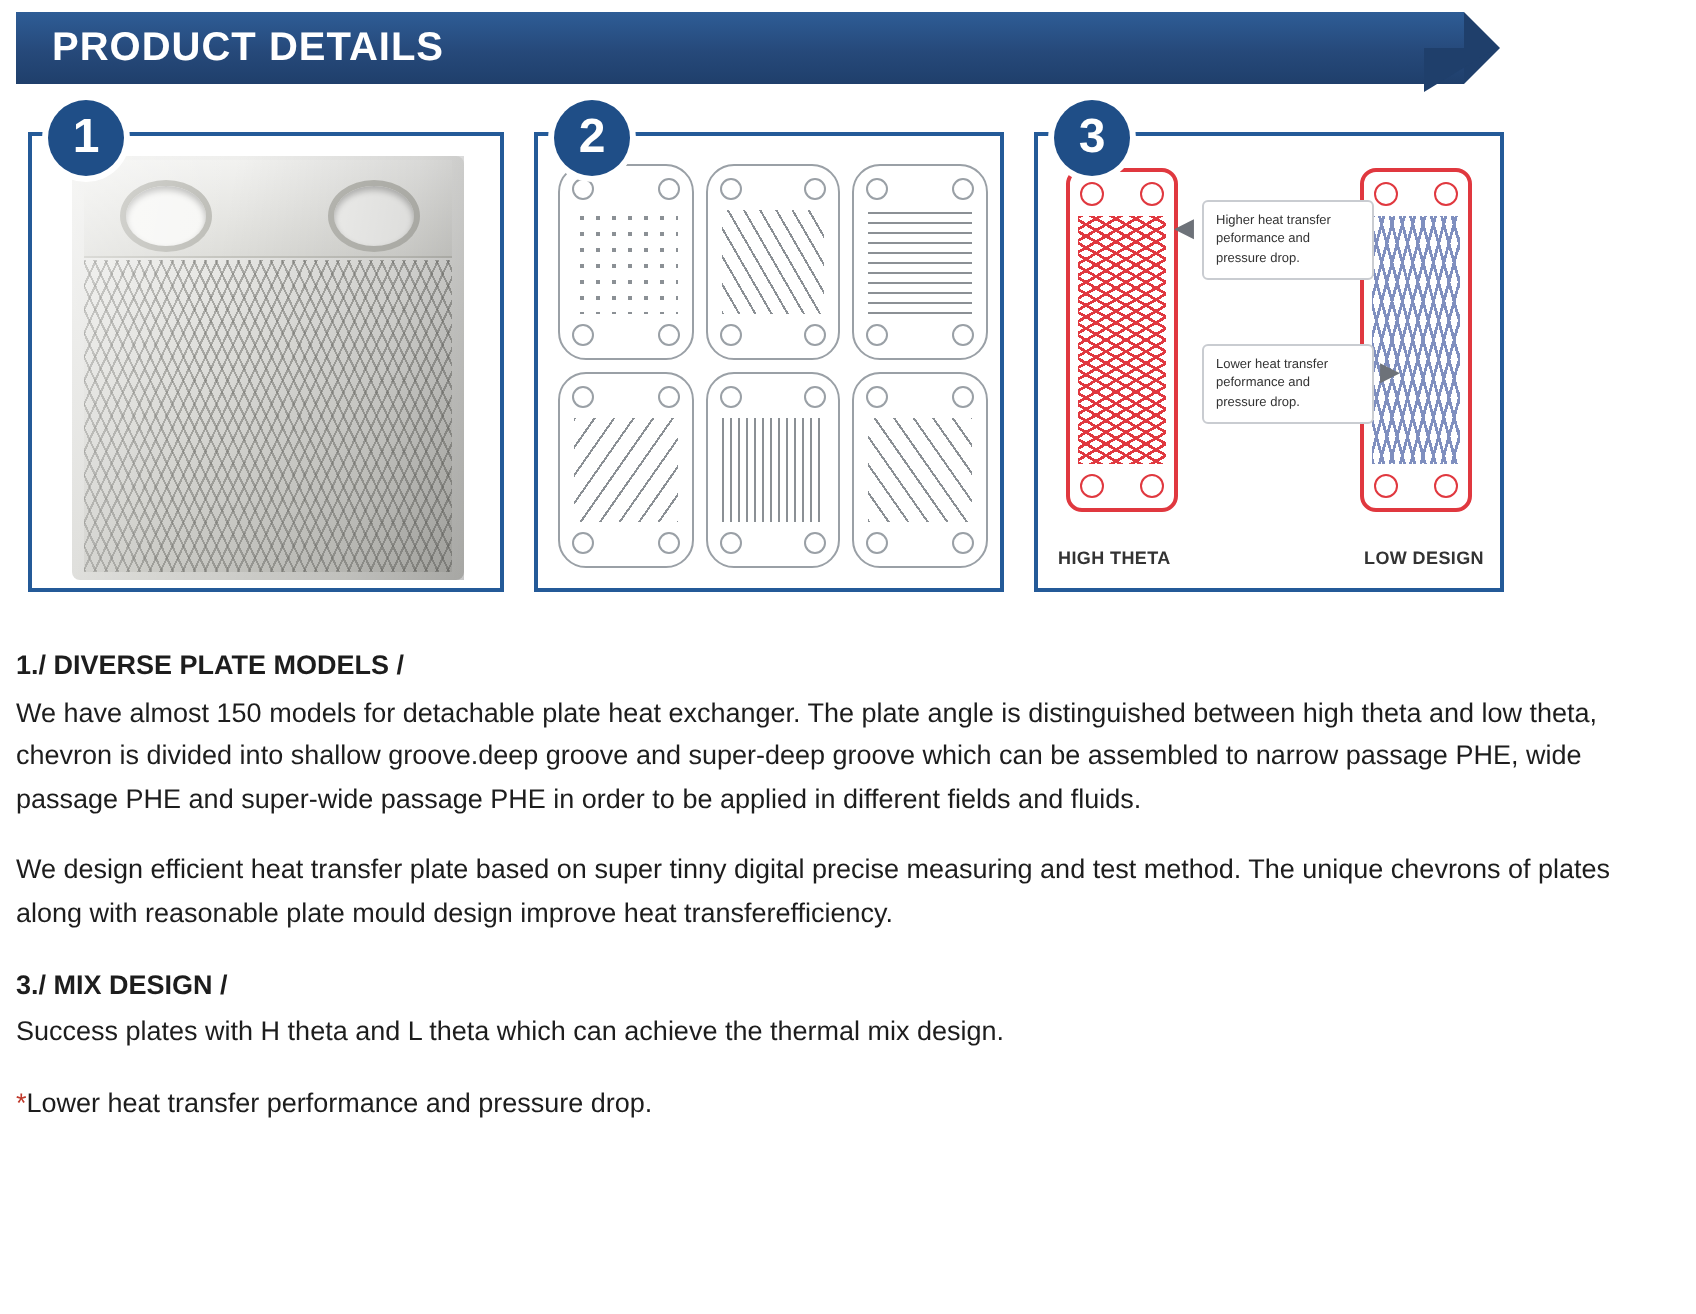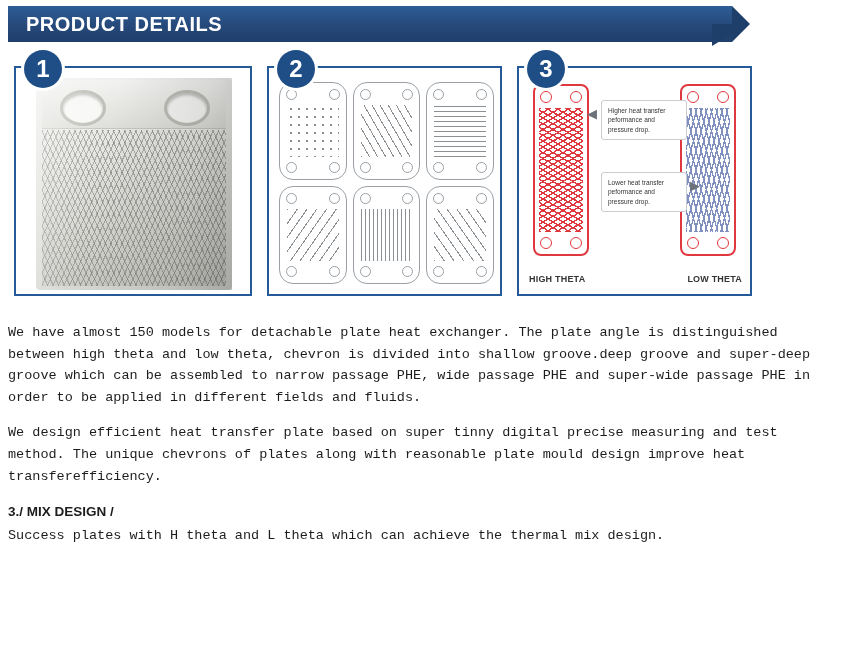--- a/index.html
+++ b/index.html
@@ -268,21 +268,21 @@
     width: 830px;
     font-size: 13.5px;
     line-height: 1.6;
     color: #1d1d1d;
   }
   .sec-title {
     font-weight: bold;
     font-size: 13.5px;
     margin: 0 0 2px 0;
   }
-  .para { margin: 0 0 14px 0; font-family: Liberation Mono, monospace; }
+  .para { margin: 0 0 14px 0; }
   .note { color: #1d1d1d; margin: 0; }
   .note .star { color: #c0392b; }
 </style>
 </head>
 <body>
 
 <div class="banner">
   <div class="banner-bar"></div>
   <div class="banner-wedge"></div>
   <div class="banner-title">PRODUCT DETAILS</div>
@@ -381,34 +381,38 @@
           <div class="fill"></div>
         </div>
 
         <div class="arrow a1">◀</div>
         <div class="arrow a2">▶</div>
 
         <div class="callout c1">Higher heat transfer peformance and pressure drop.</div>
         <div class="callout c2">Lower heat transfer peformance and pressure drop.</div>
 
         <div class="theta-label l">HIGH THETA</div>
-        <div class="theta-label r">LOW THETA</div>
+        <div class="theta-label r">LOW DESIGN</div>
       </div>
     </div>
   </div>
 </div>
 
 <div class="content">
 
   <div>
+    <div class="sec-title">1./ DIVERSE PLATE MODELS /</div>
     <p class="para">We have almost 150 models for detachable plate heat exchanger. The plate angle is distinguished between high theta and low theta, chevron is divided into shallow groove.deep groove and super-deep groove which can be assembled to narrow passage PHE, wide passage PHE and super-wide passage PHE in order to be applied in different fields and fluids.</p>
   </div>
 
   <div>
     <p class="para">We design efficient heat transfer plate based on super tinny digital precise measuring and test method. The unique chevrons of plates along with reasonable plate mould design improve heat transferefficiency.</p>
   </div>
 
   <div>
     <div class="sec-title">3./ MIX DESIGN /</div>
     <p class="para">Success plates with H theta and L theta which can achieve the thermal mix design.</p>
   </div>
 
+  <p class="note">
+    <span class="star">*</span><span>Lower heat transfer performance and pressure drop.</span>
+  </p>
 </div>
 
 </body></html>

